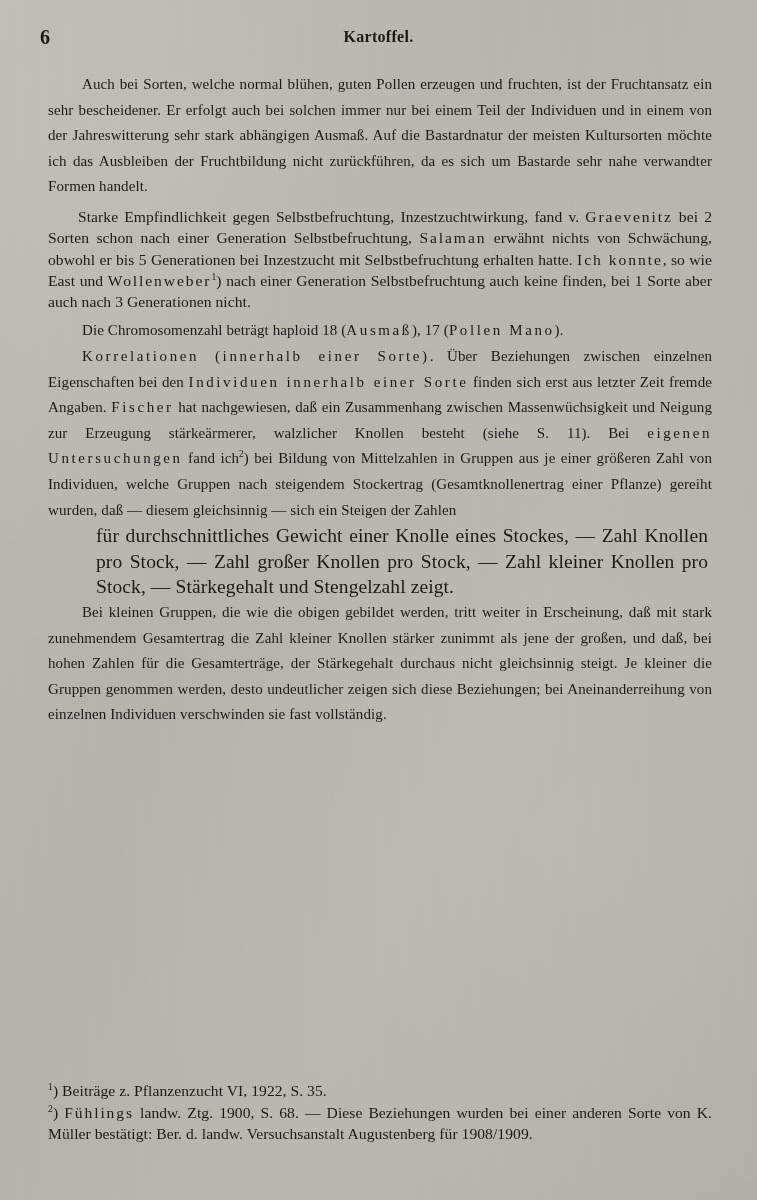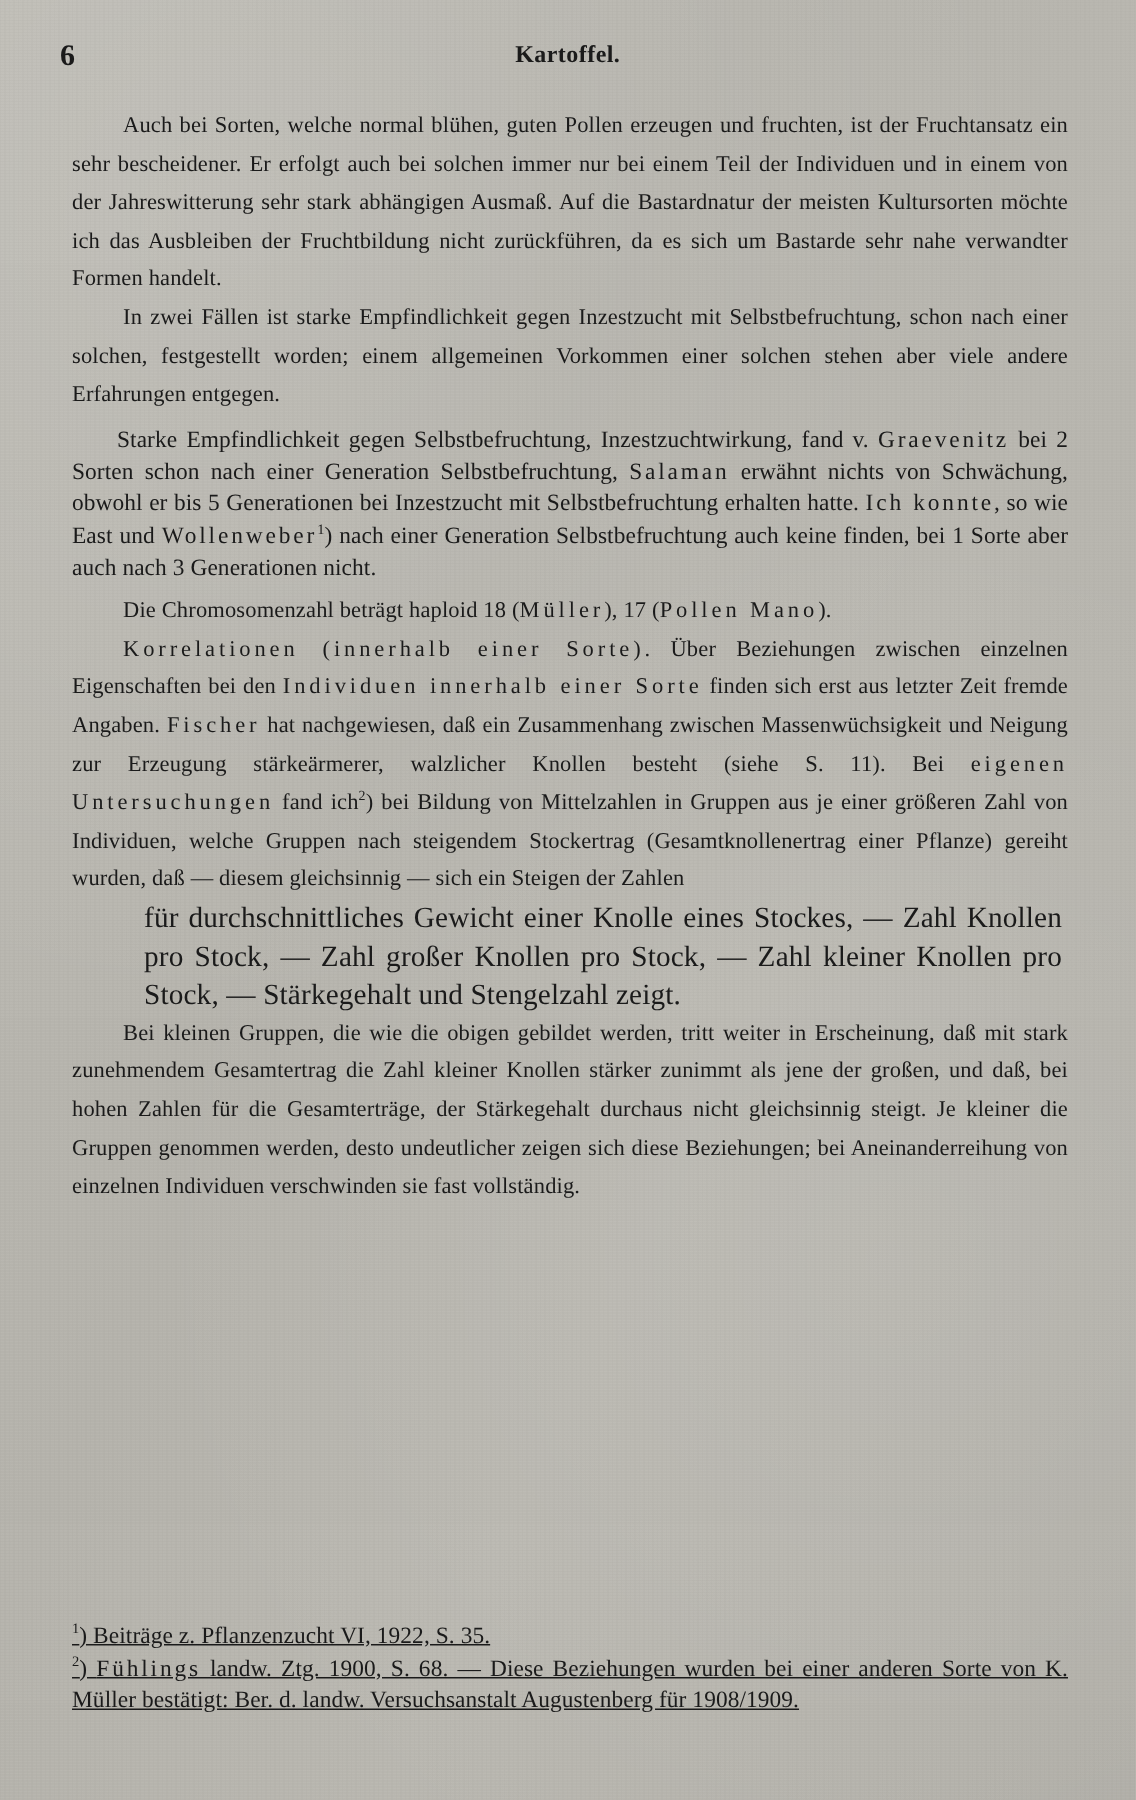--- a/index.html
+++ b/index.html
@@ -120,46 +120,44 @@
     left: 48px;
     top: 1080px;
     width: 664px;
     font-size: 15.6px;
     line-height: 21.5px;
     letter-spacing: 0.05px;
   }
   .footnotes p {
     margin: 0;
     text-indent: 0;
-    text-decoration: underline;
   }
   .fn-indent { text-indent: 60px; }
 </style>
 </head>
 <body>
 
 <div class="page"></div>
 <div class="grain"></div>
 
 <div class="content">
 
   <div class="running-head">
     <div class="folio">6</div>
     <div class="head-title">Kartoffel.</div>
   </div>
 
   <div class="textblock">
 
     <p class="body-par">Auch bei Sorten, welche normal blühen, guten Pollen erzeugen und fruchten, ist der Fruchtansatz ein sehr bescheidener. Er erfolgt auch bei solchen immer nur bei einem Teil der Individuen und in einem von der Jahreswitterung sehr stark abhängigen Ausmaß. Auf die Bastardnatur der meisten Kultursorten möchte ich das Ausbleiben der Fruchtbildung nicht zurückführen, da es sich um Bastarde sehr nahe verwandter Formen handelt.</p>
 
-    <p class="body-par">In zwei Fällen ist starke Empfindlichkeit gegen Inzestzucht mit Selbstbefruchtung, schon nach einer solchen, festgestellt worden; einem allgemeinen Vorkommen einer solchen stehen aber viele andere Erfahrungen entgegen.</p>
 
     <p class="small-par">Starke Empfindlichkeit gegen Selbstbefruchtung, Inzestzuchtwirkung, fand v. <span class="sp-small">Graevenitz</span> bei 2 Sorten schon nach einer Generation Selbstbefruchtung, <span class="sp-small">Salaman</span> erwähnt nichts von Schwächung, obwohl er bis 5 Generationen bei Inzestzucht mit Selbstbefruchtung erhalten hatte. <span class="sp-small">Ich konnte</span>, so wie <span class="bold">East</span> und <span class="sp-small bold">Wollenweber</span><sup>1</sup>) nach einer Generation Selbstbefruchtung auch keine finden, bei <span class="bold">1 Sorte aber auch nach 3 Generationen nicht.</span></p>
 
-    <p class="body-par">Die Chromosomenzahl beträgt haploid 18 (<span class="sp">Müller</span>), 17 (<span class="sp">Pollen Mano</span>).</p>
+    <p class="body-par">Die Chromosomenzahl beträgt haploid 18 (<span class="sp">Ausmaß</span>), 17 (<span class="sp">Pollen Mano</span>).</p>
 
     <p class="body-par"><span class="sp">Korrelationen (innerhalb einer Sorte)</span>. Über Beziehungen zwischen einzelnen Eigenschaften bei den <span class="sp">Individuen innerhalb einer Sorte</span> finden sich erst aus letzter Zeit fremde Angaben. <span class="sp">Fischer</span> hat nachgewiesen, daß ein Zusammenhang zwischen Massenwüchsigkeit und Neigung zur Erzeugung stärkeärmerer, walzlicher Knollen besteht (siehe S. 11). Bei <span class="sp">eigenen Untersuchungen</span> fand ich<sup>2</sup>) bei Bildung von Mittelzahlen in Gruppen aus je einer größeren Zahl von Individuen, welche Gruppen nach steigendem Stockertrag (Gesamtknollenertrag einer Pflanze) gereiht wurden, daß — diesem gleichsinnig — sich ein Steigen der Zahlen</p>
 
     <p class="quote-par">für durchschnittliches Gewicht einer Knolle eines Stockes, — Zahl Knollen pro Stock, — Zahl großer Knollen pro Stock, — Zahl kleiner Knollen pro Stock, — Stärkegehalt und Stengelzahl zeigt.</p>
 
     <p class="body-par">Bei kleinen Gruppen, die wie die obigen gebildet werden, tritt weiter in Erscheinung, daß mit stark zunehmendem Gesamtertrag die Zahl kleiner Knollen stärker zunimmt als jene der großen, und daß, bei hohen Zahlen für die Gesamterträge, der Stärkegehalt durchaus nicht gleichsinnig steigt. Je kleiner die Gruppen genommen werden, desto undeutlicher zeigen sich diese Beziehungen; bei Aneinanderreihung von einzelnen Individuen verschwinden sie fast vollständig.</p>
 
   </div>
 
   <div class="footnotes">

